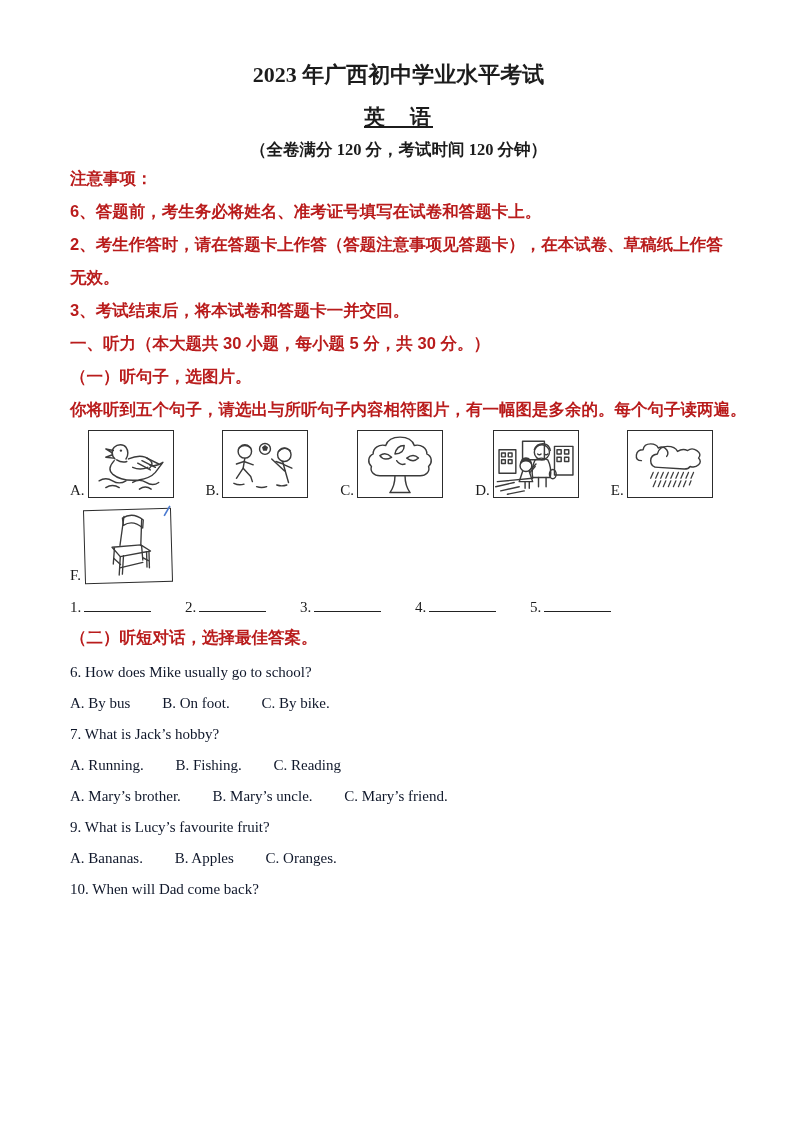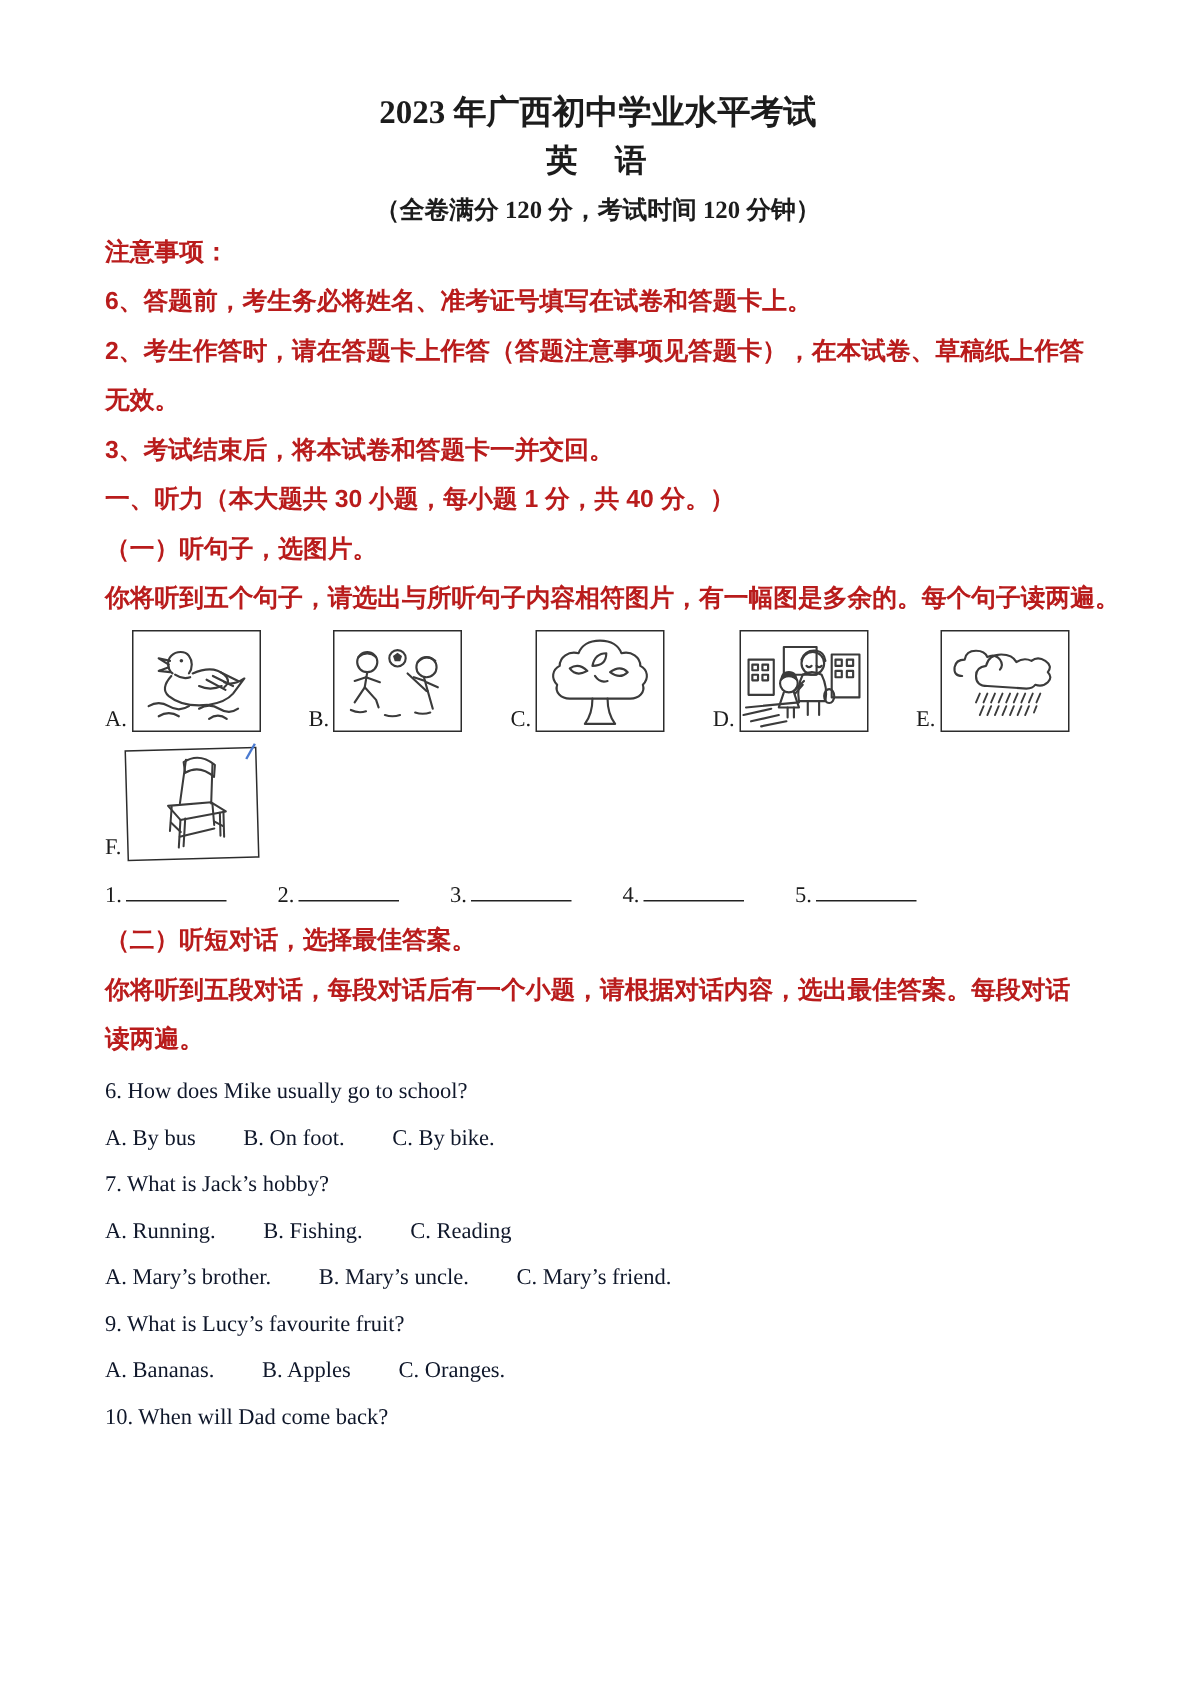--- a/index.html
+++ b/index.html
@@ -3,21 +3,21 @@
 <meta charset="utf-8">
 <style>
   html,body{margin:0;padding:0;}
   body{
     width:793px;height:1122px;background:#ffffff;position:relative;overflow:hidden;
     font-family:"Liberation Serif",serif;color:#1c1c1c;
   }
   .page{position:absolute;left:0;top:0;width:793px;height:1122px;box-sizing:border-box;
         padding:62px 66px 0 70px;}
   .title{font:bold 22px/26px "Liberation Serif",serif;text-align:center;margin:0 0 0 0;}
-  .subject{font:bold 21px/26px "Liberation Serif",serif;text-align:center;margin-top:6px;letter-spacing:2px;}
+  .subject{font:bold 21px/26px "Liberation Serif",serif;text-align:center;margin-top:16px;letter-spacing:2px;text-decoration:underline;}
   .info{font:bold 16.5px/24px "Liberation Serif",serif;text-align:center;margin-top:8px;}
   .cn{font:bold 16.5px/33px "Liberation Sans",sans-serif;color:#b91c1c;}
   .nowrap{white-space:nowrap;}
   .en{font:15px/31px "Liberation Serif",serif;color:#0f172a;}
   .opt{display:inline-block;margin-right:28px;}
   .pic-row{display:flex;align-items:flex-end;gap:32px;margin-top:2px;height:70px;}
   .pic-group{display:flex;align-items:flex-end;}
   .pic-label{font:15px/15px "Liberation Serif",serif;margin-right:3px;}
   .pic-box{width:86px;height:68px;border:1.5px solid #2c2c2c;box-sizing:border-box;background:#fff;}
   .pic-box svg{display:block;width:100%;height:100%;}
@@ -42,21 +42,21 @@
 
   <div class="title">2023 年广西初中学业水平考试</div>
   <div class="subject">英　语</div>
   <div class="info">（全卷满分 120 分，考试时间 120 分钟）</div>
 
   <div class="cn">注意事项：</div>
   <div class="cn">6、答题前，考生务必将姓名、准考证号填写在试卷和答题卡上。</div>
   <div class="cn">2、考生作答时，请在答题卡上作答（答题注意事项见答题卡），在本试卷、草稿纸上作答无效。</div>
   <div class="cn">3、考试结束后，将本试卷和答题卡一并交回。</div>
 
-  <div class="cn nowrap">一、听力（本大题共 30 小题，每小题 1 分，共 40 分。）</div>
+  <div class="cn nowrap">一、听力（本大题共 30 小题，每小题 5 分，共 30 分。）</div>
   <div class="cn">（一）听句子，选图片。</div>
   <div class="cn nowrap">你将听到五个句子，请选出与所听句子内容相符图片，有一幅图是多余的。每个句子读两遍。</div>
 
   <div class="pic-row">
 
     <div class="pic-group">
       <span class="pic-label">A.</span>
       <div class="pic-box">
         <svg viewBox="0 0 100 74">
           <g class="lineart">
@@ -188,21 +188,20 @@
 
   <div class="blanks">
     <span class="blank-item"><span>1.</span><span class="blank-line"></span></span>
     <span class="blank-item"><span>2.</span><span class="blank-line"></span></span>
     <span class="blank-item"><span>3.</span><span class="blank-line"></span></span>
     <span class="blank-item"><span>4.</span><span class="blank-line"></span></span>
     <span class="blank-item"><span>5.</span><span class="blank-line"></span></span>
   </div>
 
   <div class="cn part2-head">（二）听短对话，选择最佳答案。</div>
-  <div class="cn">你将听到五段对话，每段对话后有一个小题，请根据对话内容，选出最佳答案。每段对话读两遍。</div>
 
   <div class="qblock">
     <div class="en">6. How does Mike usually go to school?</div>
     <div class="en">
       <span class="opt">A. By bus</span>
       <span class="opt">B. On foot.</span>
       <span class="opt">C. By bike.</span>
     </div>
     <div class="en">7. What is Jack’s hobby?</div>
     <div class="en">

